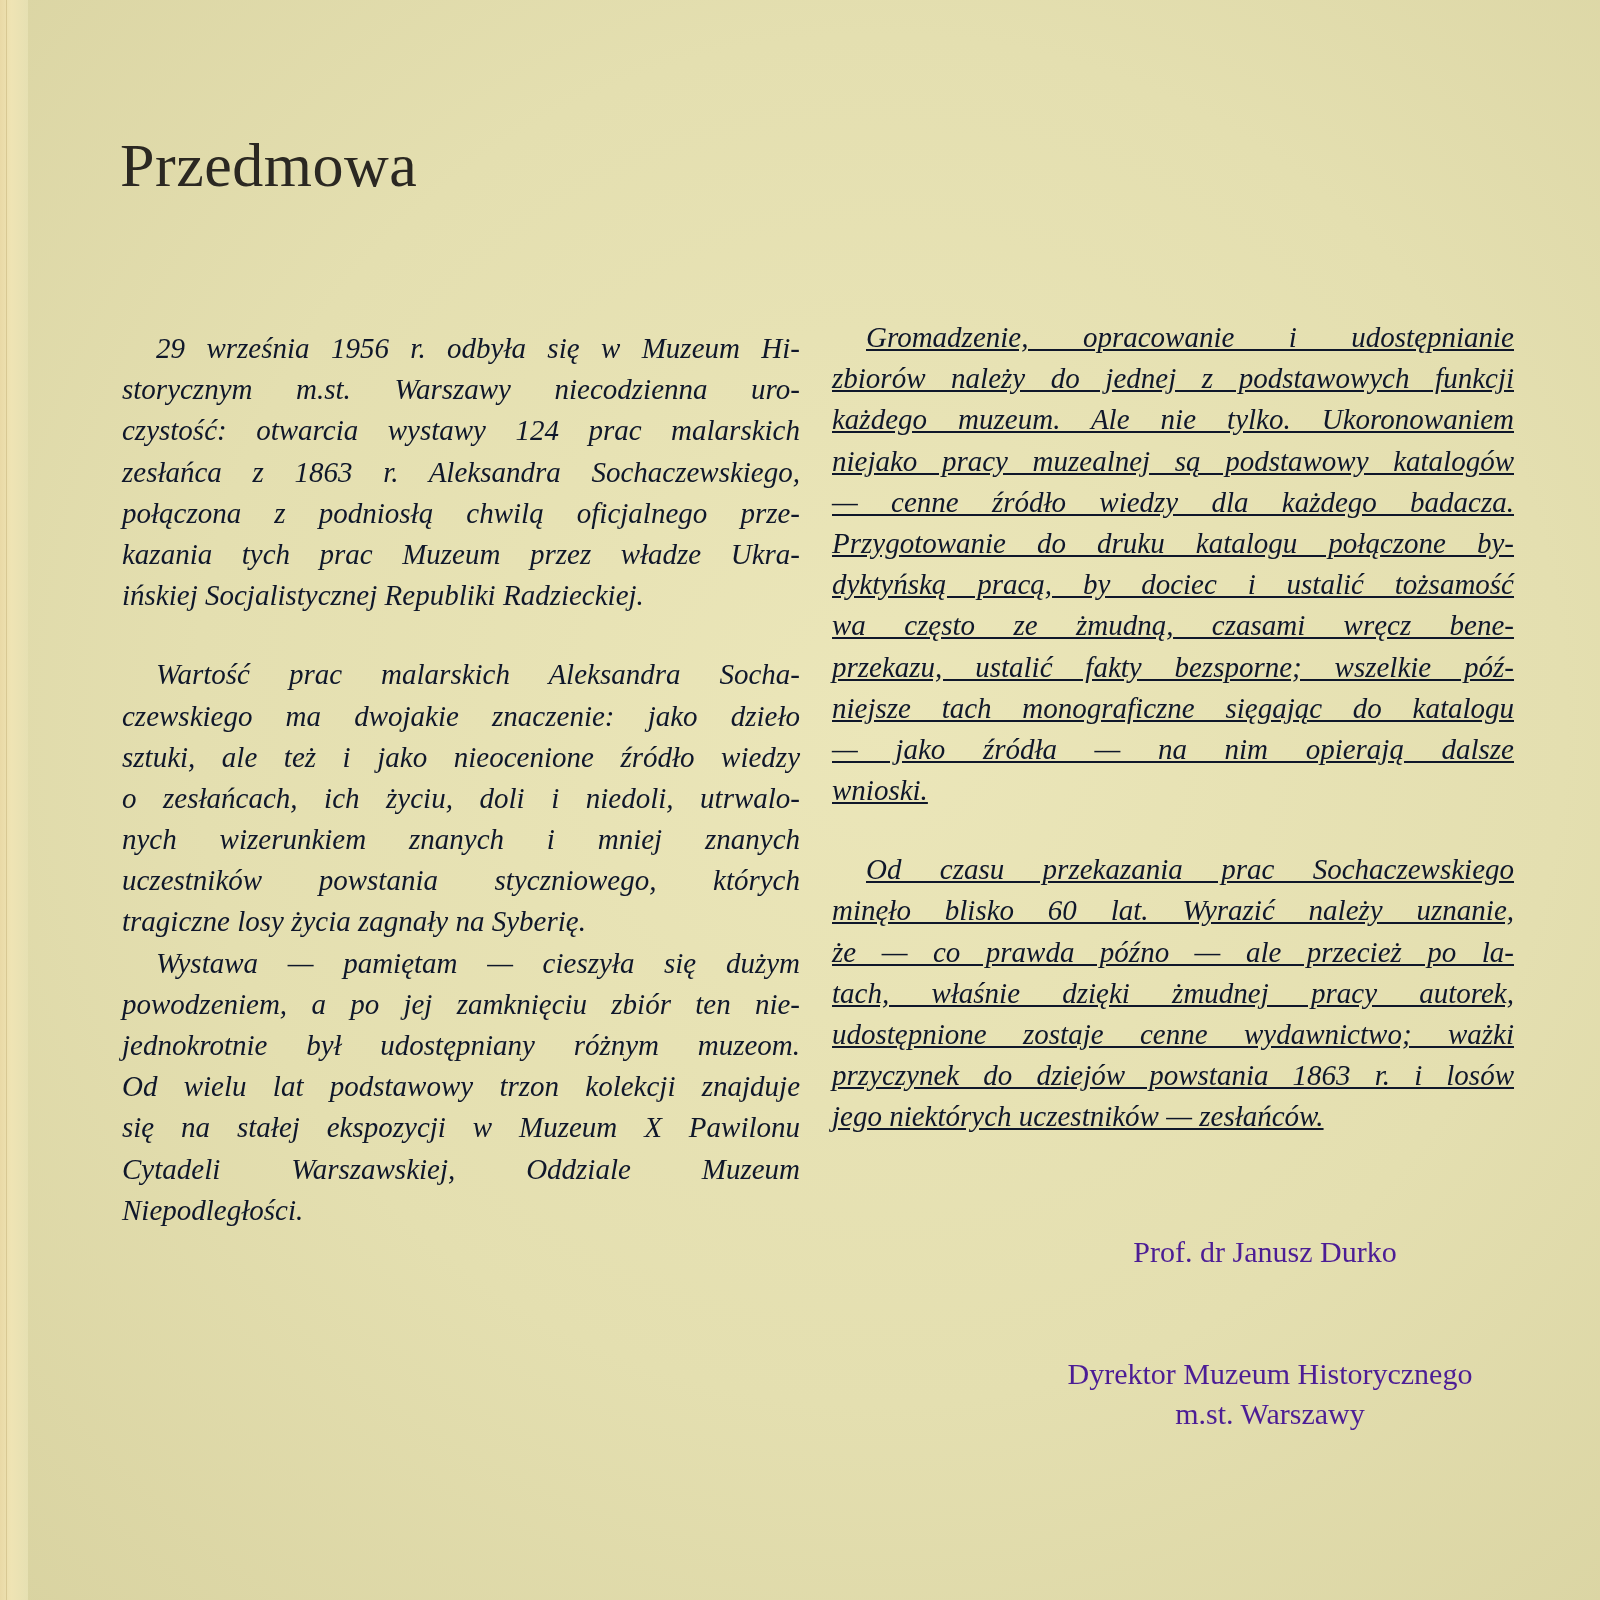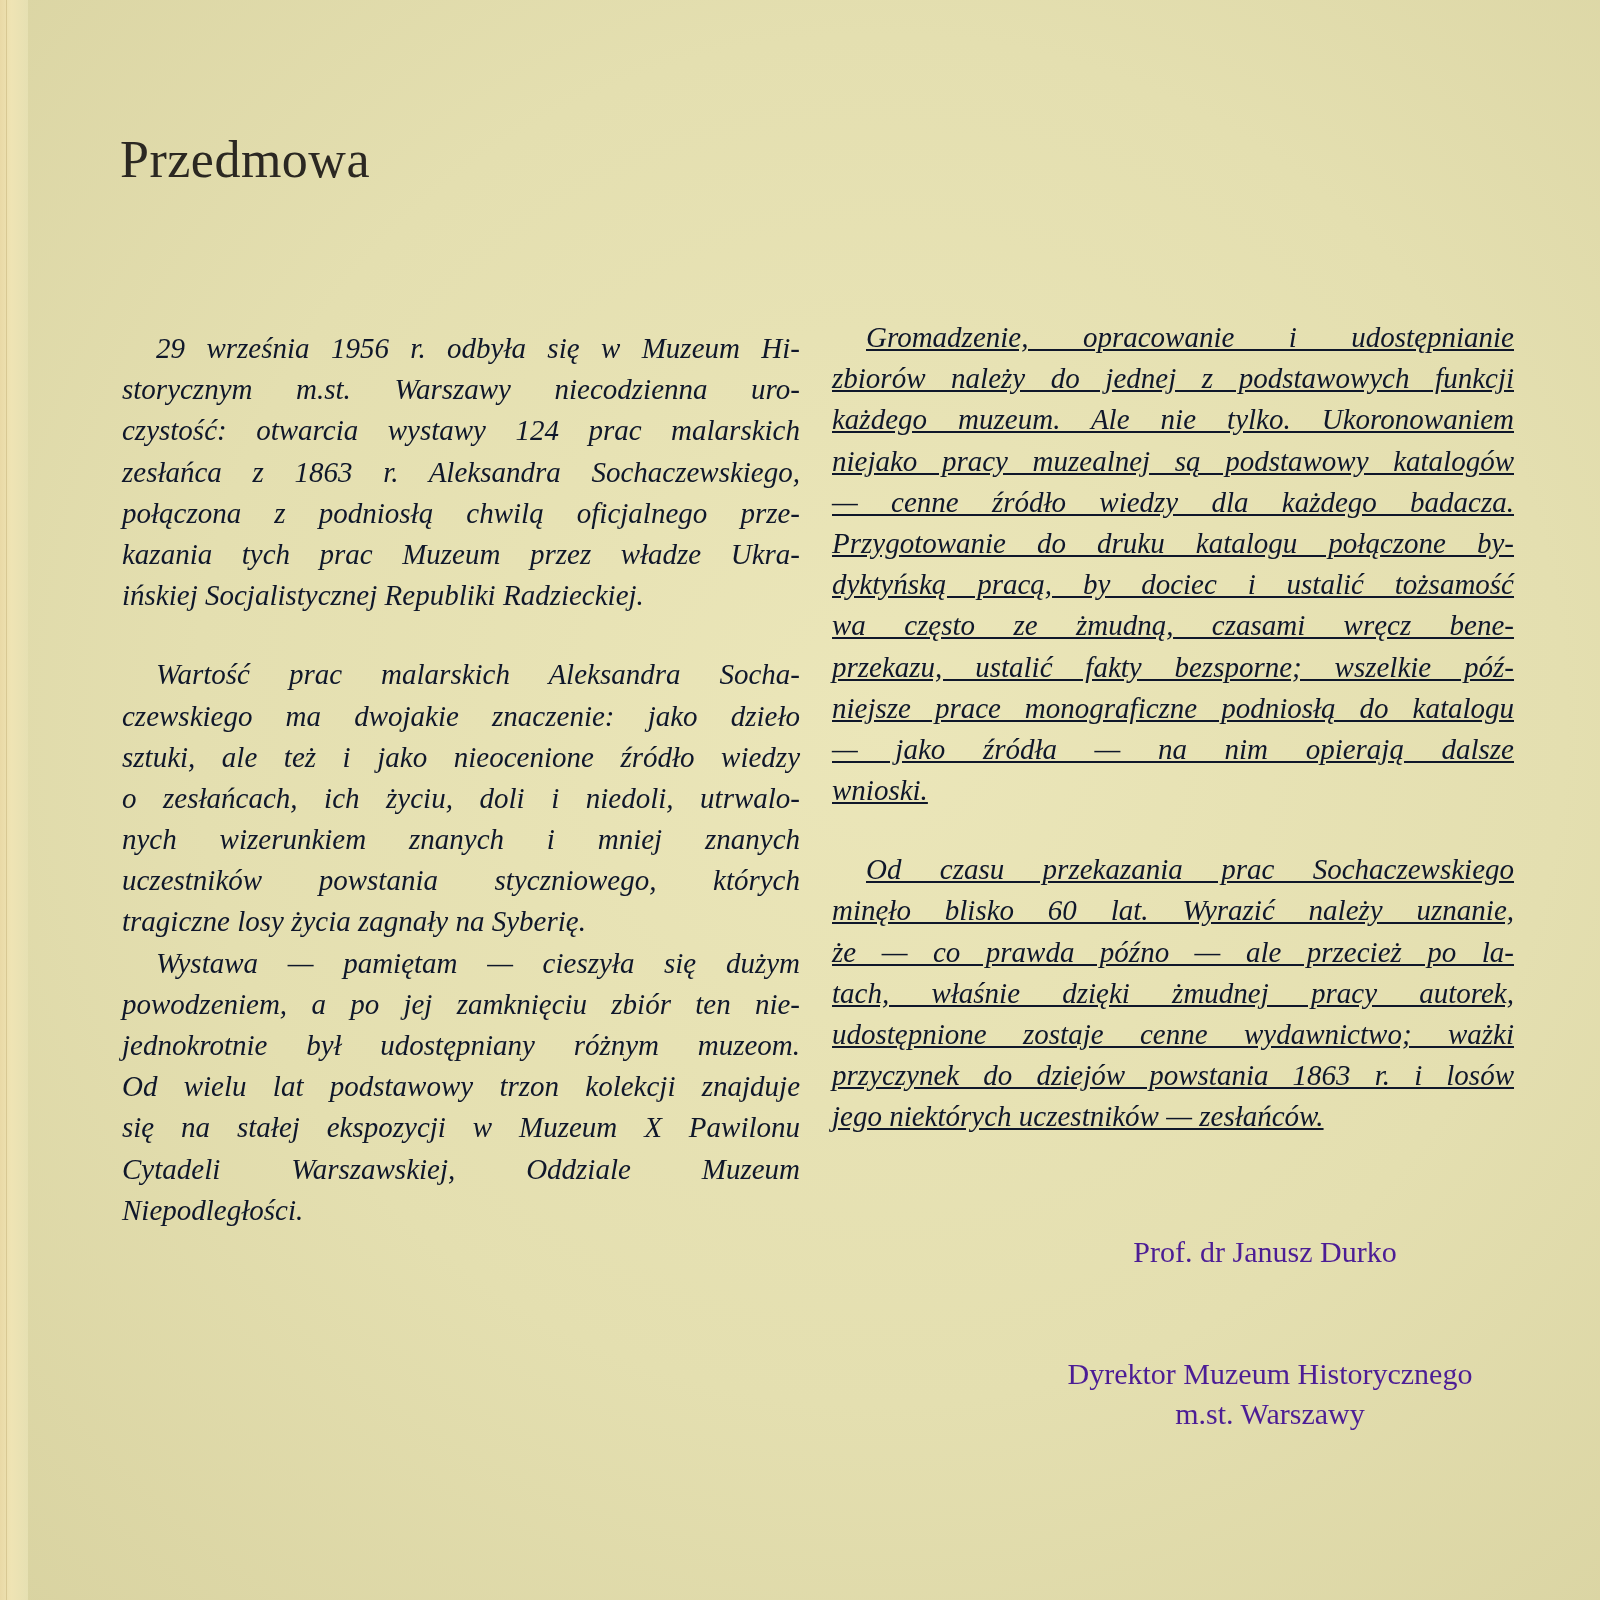--- a/index.html
+++ b/index.html
@@ -28,21 +28,21 @@
       left: 6px;
       top: 0;
       width: 1px;
       height: 1600px;
       background: #d8c893;
     }
     .title {
       position: absolute;
       left: 120px;
       top: 130px;
-      font-size: 52px;
+      font-size: 62px;
       font-weight: normal;
       letter-spacing: 0.5px;
       margin: 0;
       color: #2b2822;
     }
     .col {
       position: absolute;
       font-style: italic;
       font-size: 29px;
       line-height: 41.2px;
@@ -139,21 +139,21 @@
   <div class="para">
     <span class="line indent">Gromadzenie, opracowanie i udostępnianie</span>
     <span class="line">zbiorów należy do jednej z podstawowych funkcji</span>
     <span class="line">każdego muzeum. Ale nie tylko. Ukoronowaniem</span>
     <span class="line">niejako pracy muzealnej są podstawowy katalogów</span>
     <span class="line">— cenne źródło wiedzy dla każdego badacza.</span>
     <span class="line">Przygotowanie do druku katalogu połączone by-</span>
     <span class="line">dyktyńską pracą, by dociec i ustalić tożsamość</span>
     <span class="line">wa często ze żmudną, czasami wręcz bene-</span>
     <span class="line">przekazu, ustalić fakty bezsporne; wszelkie póź-</span>
-    <span class="line">niejsze prace monograficzne podniosłą do katalogu</span>
+    <span class="line">niejsze tach monograficzne sięgając do katalogu</span>
     <span class="line">— jako źródła — na nim opierają dalsze</span>
     <span class="line last">wnioski.</span>
   </div>
   <div class="gap-large"></div>
   <div class="para">
     <span class="line indent">Od czasu przekazania prac Sochaczewskiego</span>
     <span class="line">minęło blisko 60 lat. Wyrazić należy uznanie,</span>
     <span class="line">że — co prawda późno — ale przecież po la-</span>
     <span class="line">tach, właśnie dzięki żmudnej pracy autorek,</span>
     <span class="line">udostępnione zostaje cenne wydawnictwo; ważki</span>

